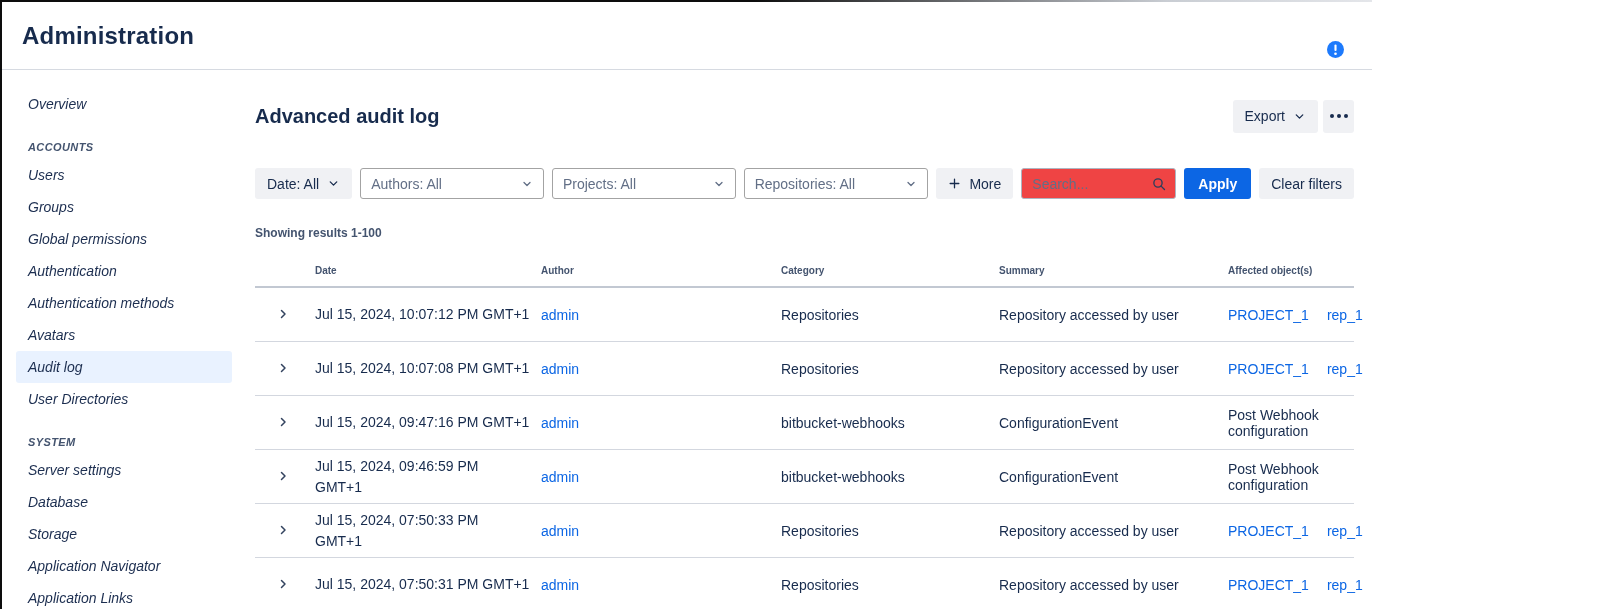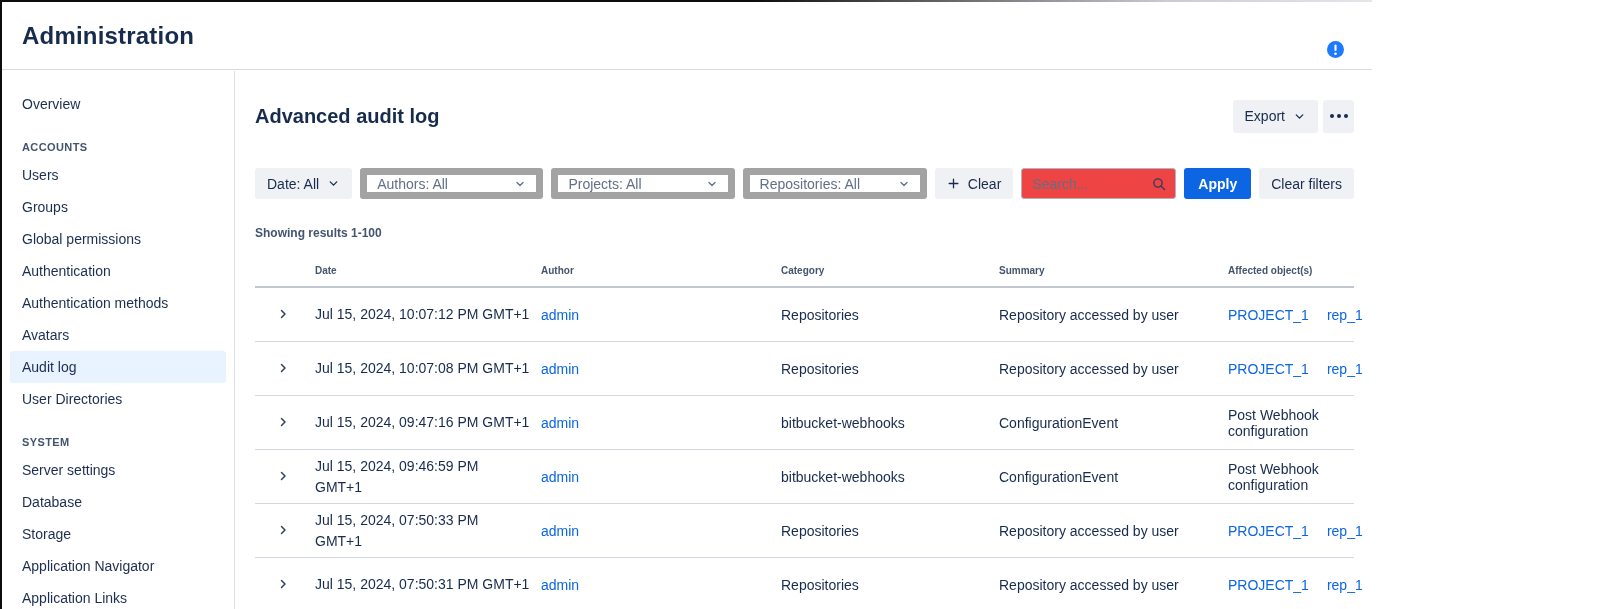--- a/index.html
+++ b/index.html
@@ -9,22 +9,22 @@
     background:linear-gradient(to right,#0d0d0d 0%,#0d0d0d 55%,#c9cdd3 85%,#e4e6ea 100%);}
   .edge-left{position:absolute;top:0;left:0;width:2px;height:100%;background:#0d0d0d;z-index:9;}
 
   
   .page-header{position:absolute;top:2px;left:2px;right:0;height:68px;box-sizing:border-box;
     border-bottom:1px solid #D6DAE1;display:flex;align-items:center;padding-left:20px;background:#fff;}
   .page-header h1{margin:0;font-size:24px;font-weight:700;color:#172B4D;letter-spacing:.2px;}
   .info-badge{position:absolute;right:28px;top:39px;width:17px;height:17px;cursor:pointer;line-height:0;}
 
   
-  .sidebar{position:absolute;left:2px;top:71px;width:233px;bottom:0;box-sizing:border-box;
-    border-right:1px solid #DDE0E6;padding-top:17px;background:#fff;overflow:hidden;}
+  .sidebar{position:absolute;left:8px;top:71px;width:233px;bottom:0;box-sizing:border-box;
+    border-right:1px solid #DDE0E6;padding-top:17px;background:#fff;overflow:hidden;font-style:italic;}
   .nav-item{height:32px;line-height:32px;margin:0 8px;padding-left:12px;font-size:14px;
     color:#1C2E50;border-radius:3px;cursor:pointer;white-space:nowrap;}
   .nav-item.selected{background:#E9F2FF;}
   .nav-heading{height:24px;line-height:24px;margin-top:15px;padding-left:20px;font-size:11px;
     font-weight:700;color:#44546F;letter-spacing:.4px;}
 
   
   .main{position:absolute;left:236px;top:71px;right:0;bottom:0;box-sizing:border-box;
     padding:0 18px 0 19px;overflow:hidden;background:#fff;}
   .main-head{display:flex;justify-content:space-between;align-items:center;margin-top:27px;height:36px;}
@@ -36,21 +36,21 @@
     padding:0 12px;cursor:pointer;gap:8px;white-space:nowrap;text-align:right;}
   .btn.tall{height:33px;}
   .btn.med{font-weight:500;}
   .btn.primary{background:#0C66E4;color:#fff;font-weight:600;padding:0 14px;}
   .btn.icon-only{width:31px;padding:0;}
   .dots{display:flex;gap:3px;align-items:center;}
   .dots i{width:4px;height:4px;border-radius:50%;background:#172B4D;}
 
   .filters{display:flex;gap:8px;margin-top:34px;align-items:center;}
   .select{display:inline-flex;align-items:center;justify-content:space-between;height:31px;
-    box-sizing:border-box;border:7px solid #a3a3a3;border-radius:3px;background:#fff;
+    box-sizing:border-box;border:1px solid #a3a3a3;border-radius:3px;background:#fff;
     color:#626F86;font-size:14px;padding:0 10px;cursor:pointer;font-family:inherit;}
   .select.w-authors{width:184px;}
   .select.w-projects{width:184px;}
   .select.w-repos{width:185px;}
   .search-box{position:relative;display:flex;align-items:center;width:155px;height:31px;
     box-sizing:border-box;border:1px solid #AEB5C1;border-radius:3px;background:#ef4444;}
   .search-box input{border:none;outline:none;background:transparent;flex:1;min-width:0;
     font-family:inherit;font-size:14px;color:#172B4D;padding:0 28px 0 10px;}
   .search-box input::placeholder{color:#626F86;}
   .search-box .mag{position:absolute;right:8px;top:7px;line-height:0;}
@@ -150,21 +150,21 @@
         <span>Repositories: All</span>
         <svg width="12" height="12" viewBox="0 0 24 24">
           <path d="M6 9l6 6 6-6" fill="none" stroke="#626F86" stroke-width="2.6" stroke-linecap="round" stroke-linejoin="round"></path>
         </svg>
       </button>
 
       <button class="btn med">
         <svg width="13" height="13" viewBox="0 0 24 24">
           <path d="M12 4v16M4 12h16" fill="none" stroke="#172B4D" stroke-width="2.4" stroke-linecap="round"></path>
         </svg>
-        <span>Clear</span>
+        <span>More</span>
       </button>
 
       <div class="search-box">
         <input type="text" placeholder="Search..." style="">
         <span class="mag">
           <svg width="16" height="16" viewBox="0 0 24 24">
             <circle cx="10.5" cy="10.5" r="6.2" fill="none" stroke="#2C3E5D" stroke-width="2"></circle>
             <path d="M15.2 15.2l5 5" stroke="#2C3E5D" stroke-width="2" stroke-linecap="round"></path>
           </svg>
         </span>

